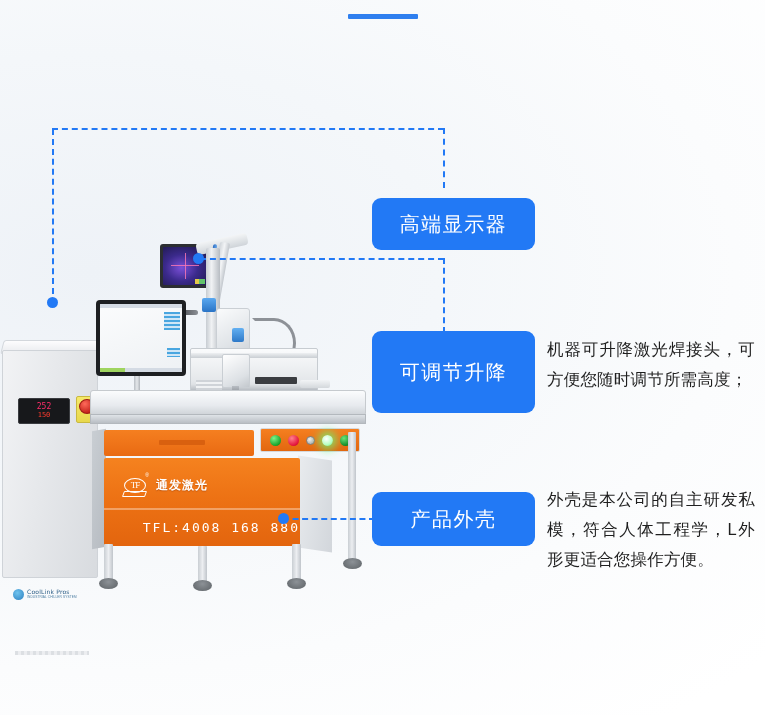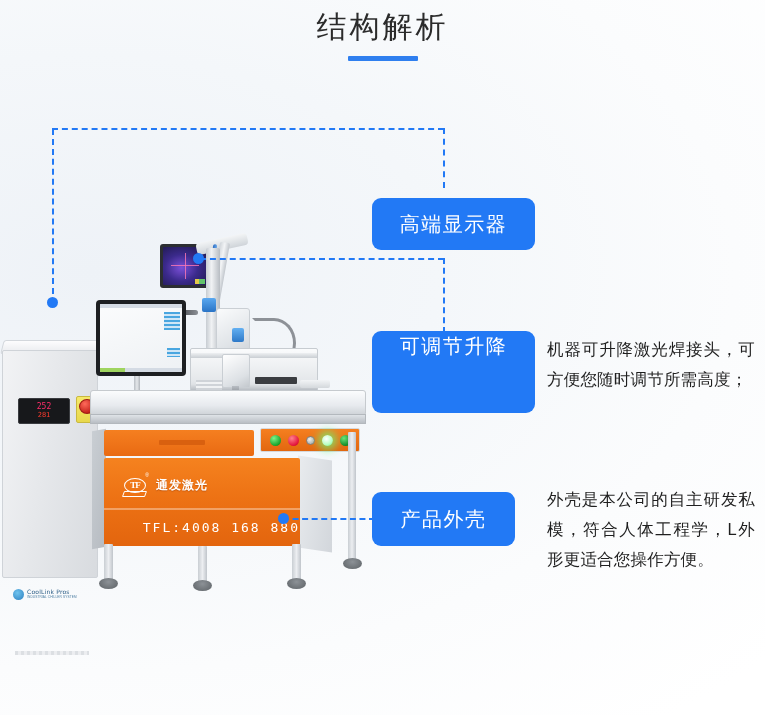--- a/index.html
+++ b/index.html
@@ -53,22 +53,22 @@
     flex-direction: column;
     align-items: center;
     justify-content: center;
     font-size: 20px;
     letter-spacing: 1.5px;
     line-height: 30px;
     text-align: center;
     z-index: 6;
   }
   #label-1 { left: 372px; top: 186px; width: 163px; height: 52px; margin-top: 12px; }
-  #label-2 { left: 372px; top: 331px; width: 163px; height: 82px; justify-content: space-between; }
-  #label-3 { left: 372px; top: 492px; width: 143px; height: 54px; }
+  #label-2 { left: 372px; top: 331px; width: 163px; height: 82px; }
+  #label-3 { left: 372px; top: 492px; width: 163px; height: 54px; }
   .label-line-2 { letter-spacing: 8px; text-indent: 8px; }
 
   
   .desc {
     position: absolute;
     width: 208px;
     font-size: 16.5px;
     line-height: 30px;
     color: #1f1f1f;
     letter-spacing: 0.2px;
@@ -216,21 +216,21 @@
     display: flex; align-items: center; gap: 8px; padding-left: 18px;
   }
   #brand-logo {
     width: 26px; height: 24px; flex: 0 0 auto;
     display: flex; align-items: center; justify-content: center;
     position: relative;
   }
   #brand-logo-ellipse {
     width: 22px; height: 15px; border: 1.6px solid #ffffff; border-radius: 50%;
     display: flex; align-items: center; justify-content: center;
-    font-size: 9px; color: #ffffff; font-weight: bold; letter-spacing: -1px;
+    font-size: 9px; color: #ffffff; font-weight: normal; letter-spacing: -1px;
     font-family: "Liberation Serif", serif;
   }
   #brand-logo-r {
     position: absolute; right: -1px; top: -1px; font-size: 5px; color: #ffffff;
   }
   #brand-logo-bar {
     position: absolute; left: 1px; bottom: 0px; width: 23px; height: 6px;
     border: 1.3px solid #ffffff; border-radius: 1px; transform: skewX(-20deg);
   }
   #brand-name {
@@ -391,40 +391,39 @@
     position: absolute; left: 180px; top: 170px; width: 18px; height: 5px;
     background: linear-gradient(90deg,#4a4d52,#8b8f95); border-radius: 3px;
   }
 </style>
 </head>
 <body>
 
 <div id="page">
 
   <div id="title-block">
-    <div id="page-title">结构解析</div>
     <div id="title-underline"></div>
   </div>
 
   <div id="machine">
 
     <div id="chiller-top"></div>
     <div id="chiller-body">
       <div id="chiller-brand">
         <div id="chiller-logo-mark"></div>
         <div>
           <div id="chiller-brand-text">CoolLink Pros</div>
           <div id="chiller-brand-sub">INDUSTRIAL CHILLER SYSTEM</div>
         </div>
       </div>
       <div id="chiller-vent"></div>
     </div>
     <div id="chiller-display">
       <div class="chiller-digits" id="chiller-digits-1">252</div>
-      <div class="chiller-digits" id="chiller-digits-2">281</div>
+      <div class="chiller-digits" id="chiller-digits-2">150</div>
     </div>
     <div id="estop">
       <div id="estop-knob"></div>
     </div>
 
     <div id="vision-screen">
       <div id="vision-inner">
         <div id="vision-cross-h"></div>
         <div id="vision-cross-v"></div>
         <div id="vision-dots"></div>

